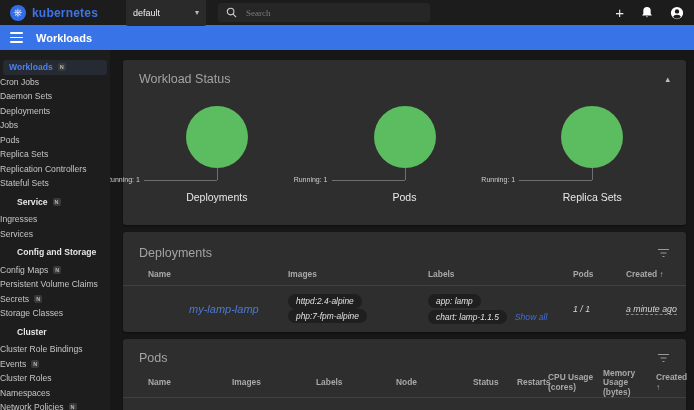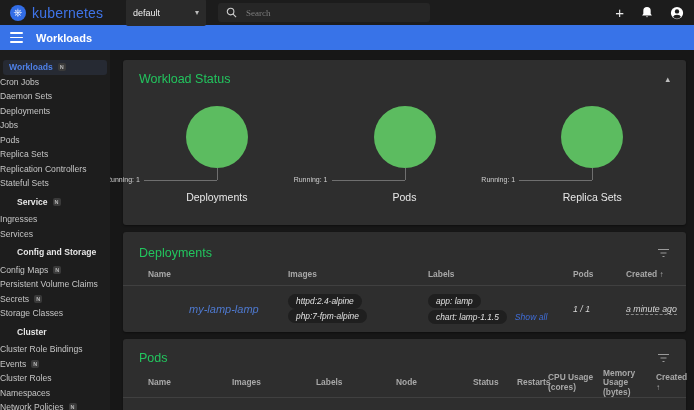--- a/index.html
+++ b/index.html
@@ -4,21 +4,21 @@
 <style>
   * { margin:0; padding:0; box-sizing:border-box; }
   html,body { width:694px; height:410px; overflow:hidden; background:#171717;
     font-family:"Liberation Sans", sans-serif; color:#e0e0e0; }
 
   
   .topbar { height:25px; background:#1c1c1c; display:flex; align-items:center; padding:0 10px; }
   .logo-wrap { display:flex; align-items:center; gap:6px; width:108px; }
   .logo-circle { width:16px; height:16px; border-radius:50%; background:#326de6; color:#fff;
     display:flex; align-items:center; justify-content:center; font-size:11px; line-height:1; }
-  .brand { color:#3f74e8; font-weight:normal; font-size:14px; letter-spacing:.2px; }
+  .brand { color:#3f74e8; font-weight:bold; font-size:12px; letter-spacing:.2px; }
   .ns-select { width:80px; height:27px; background:#2a2a2a; border-radius:2px; display:flex;
     align-items:center; justify-content:space-between; padding:0 7px; margin-left:8px; cursor:pointer; }
   .ns-value { font-size:9px; color:#f0f0f0; }
   .caret { font-size:8px; color:#bdbdbd; }
   .searchbox { margin-left:12px; width:212px; height:19px; background:#262626; border-radius:3px;
     display:flex; align-items:center; padding:0 8px; gap:9px; }
   .searchbox input { background:transparent; border:none; outline:none; color:#e0e0e0;
     font-size:9px; width:150px; font-family:Liberation Serif, serif; }
   .searchbox input::placeholder { color:#7d7d7d; }
   .top-actions { margin-left:auto; display:flex; align-items:center; gap:17px; }
@@ -41,21 +41,21 @@
   .nav-root.active { color:#4e80e8; background:#262a33; border-radius:3px; margin:0 3px; padding-left:6px; }
   .n-badge { width:8px; height:8px; background:#3a3a3a; color:#b5b5b5; font-size:5.5px; font-weight:bold;
     border-radius:2px; display:flex; align-items:center; justify-content:center; flex:none; }
 
   .main { flex:1; padding:10px 8px 0 13px; overflow:hidden; }
   .card { background:#2e2e2e; border-radius:3px; margin-bottom:7px; box-shadow:0 1px 2px rgba(0,0,0,.4); }
 
   
   .ws-card { height:165px; }
   .card-head { display:flex; align-items:center; justify-content:space-between; padding:12px 16px 4px 16px; }
-  .card-title { font-size:12.5px; color:#22c55e; font-weight:500; }
+  .card-title { font-size:12.5px; color:#a3a3a3; font-weight:500; }
   .collapse-glyph { color:#bdbdbd; font-size:9px; cursor:pointer; }
   .charts-row { display:flex; margin-top:16px; }
   .chart { flex:1; display:flex; flex-direction:column; align-items:center; }
   .donut { width:62px; height:62px; border-radius:50%; background:#5cbc60; }
   .connector { position:relative; width:100%; height:13px; }
   .connector .vline { position:absolute; left:50%; top:0; width:1px; height:12px; background:#6f6f6f; }
   .connector .hline { position:absolute; right:50%; top:12px; width:73px; height:1px; background:#6f6f6f; }
   .running-label { position:absolute; right:calc(50% + 77px); top:8px; font-size:7px; color:#cfcfcf; white-space:nowrap; }
   .chart-name { margin-top:10px; font-size:10.5px; color:#e8e8e8; }
 

